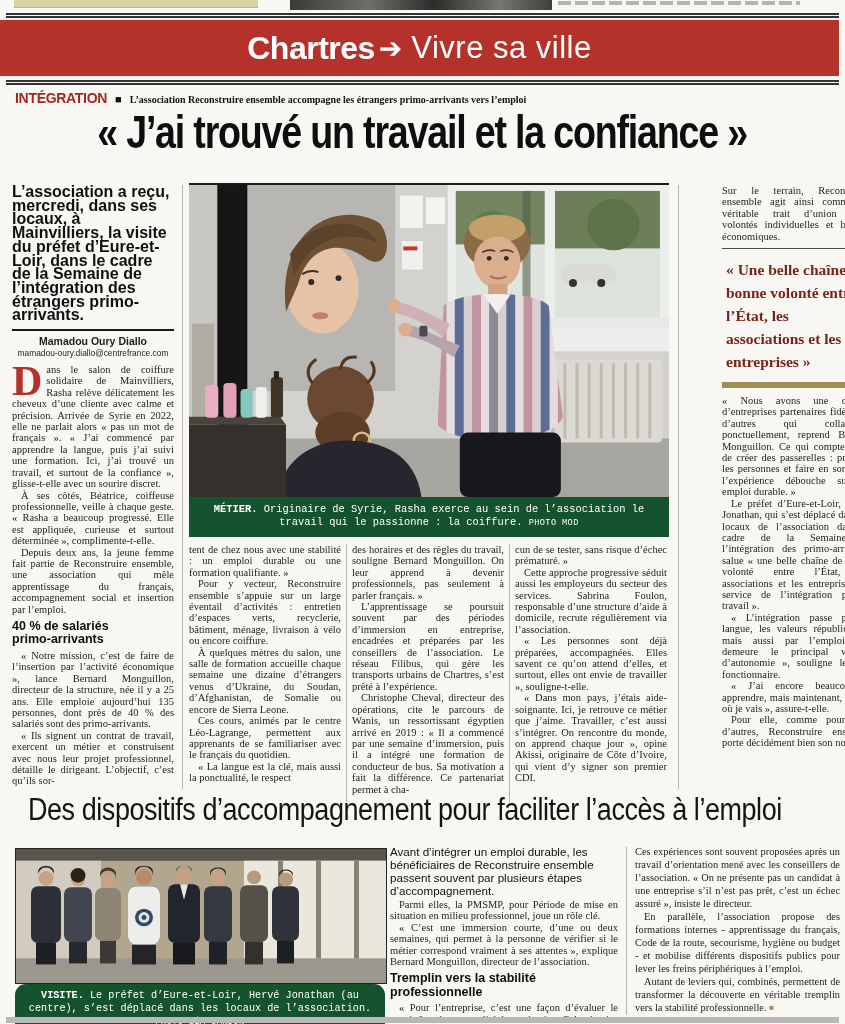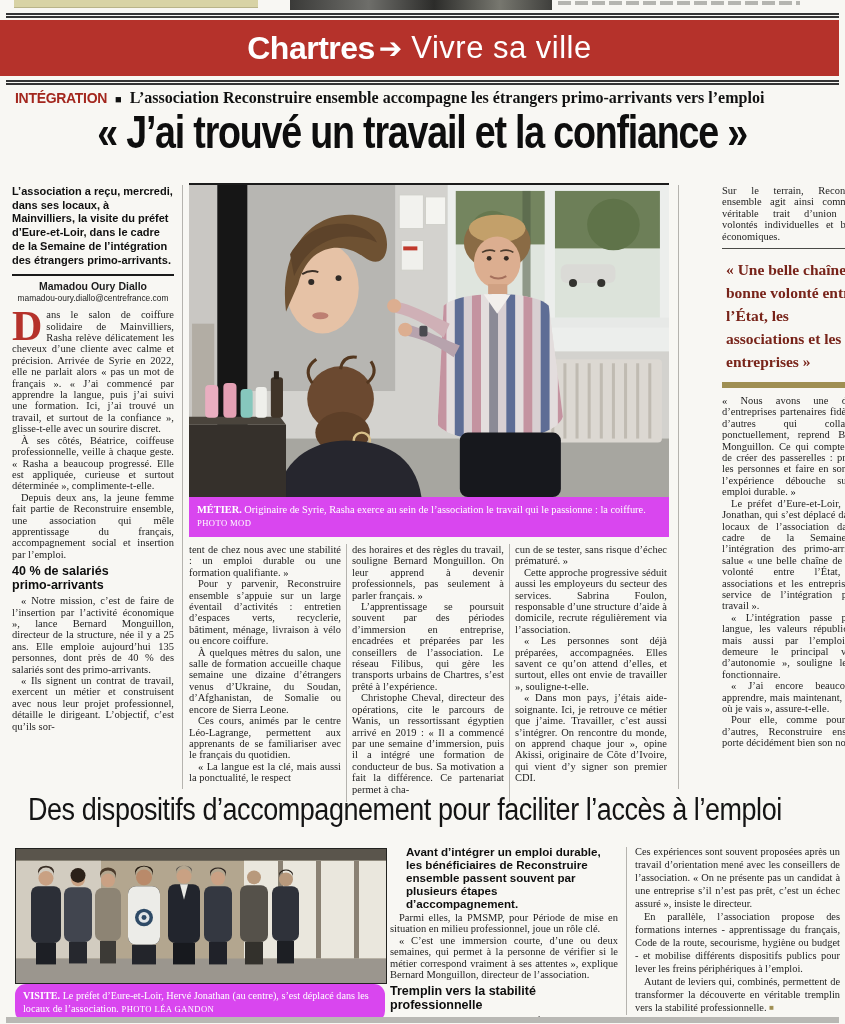--- a/index.html
+++ b/index.html
@@ -23,78 +23,78 @@
           display:flex;align-items:center;justify-content:center;color:#fff;
           font-family:"Liberation Sans",sans-serif;}
   .b-main{font-weight:700;font-size:32px;letter-spacing:-.5px;}
   .b-arrow{font-size:28px;margin:0 9px 0 4px;}
   .b-sub{font-weight:400;font-size:31px;letter-spacing:.5px;}
 
   
   .kicker{position:absolute;top:89px;left:15px;right:15px;white-space:nowrap;}
   .k-label{font-family:"Liberation Sans",sans-serif;font-weight:700;font-size:14px;color:#a3271e;letter-spacing:-.3px;}
   .k-square{font-size:11px;color:#111;margin:0 4px;}
-  .k-text{font-family:"Liberation Serif",serif;font-weight:700;font-size:16px;color:#111;}
+  .k-text{font-family:"Liberation Serif",serif;font-weight:700;font-size:10px;color:#111;}
 
   
   .headline1{position:absolute;top:104px;left:0;width:845px;margin:0;text-align:center;}
   .h1-line{display:inline-block;transform:scaleX(.8);transform-origin:50% 50%;white-space:nowrap;
            font-family:"Liberation Sans",sans-serif;font-weight:700;font-size:47px;letter-spacing:-1.5px;color:#0e0e0e;}
   .headline2{position:absolute;top:792px;left:28px;margin:0;width:830px;}
   .h2-line{display:inline-block;transform:scaleX(.87);transform-origin:0 50%;white-space:nowrap;
            font-family:"Liberation Sans",sans-serif;font-weight:400;font-size:31px;letter-spacing:-.5px;color:#141414;}
 
   
   .article1{position:absolute;top:183px;left:12px;width:826px;height:608px;}
   .vline{position:absolute;top:2px;bottom:2px;width:1px;background:#b5b3ae;}
   .vl1{left:170px}.vl2{left:666px}
   .col1{position:absolute;left:0;top:0;width:162px;height:608px;overflow:hidden;}
   .center{position:absolute;left:177px;top:0;width:480px;height:608px;}
   .col5{position:absolute;left:710px;top:2px;width:150px;height:606px;overflow:hidden;}
 
   .standfirst{margin:2px 0 0;font-family:"Liberation Sans",sans-serif;font-weight:700;
-              font-size:11px;line-height:13.7px;color:#0f0f0f;}
+              font-size:16px;line-height:13.7px;color:#0f0f0f;}
   .byline{margin-top:7px;}
   .byline-rule{border-top:2px solid #1a1a1a;margin-bottom:4px;}
   .byline-name{text-align:center;font-family:"Liberation Sans",sans-serif;font-weight:700;font-size:10.5px;}
   .byline-email{text-align:center;font-family:"Liberation Sans",sans-serif;font-size:8.4px;color:#222;margin-top:1px;}
 
   .body p{margin:0;font-size:10.5px;line-height:11.4px;text-align:justify;text-indent:9px;}
   .body p.noindent{text-indent:0;}
   .col1 .body{margin-top:6px;}
   .dropcap{float:left;font-family:"Liberation Serif",serif;font-weight:700;font-size:42px;line-height:31px;
            color:#b5322b;margin:2px 4px 0 0;}
   .subhead{margin:5px 0 3px;font-family:"Liberation Sans",sans-serif;font-weight:700;
            font-size:12.5px;line-height:13.5px;color:#0e0e0e;}
   .w130{width:130px}.w190{width:190px}
 
   .photo1{width:480px;height:312px;border-top:2px solid #1b1b1b;}
   .photo1 svg,.photo2 svg{display:block;width:100%;height:100%;}
-  .caption{background:#d946ef;color:#fff;font-family:Liberation Serif, serif;
-           font-size:10.4px;line-height:13px;padding:6px 8px 7px;}
+  .caption{background:#14532d;color:#fff;font-family:Liberation Mono, monospace;
+           font-size:10.4px;line-height:13px;padding:6px 8px 7px;text-align:center;}
   .caption .lab{font-weight:700;}
   .caption .cred{font-size:8.6px;letter-spacing:.4px;}
   .cols-row{display:flex;margin-top:7px;height:258px;overflow:hidden;}
   .bcol{width:152px;}
   .vsep{width:1px;background:#b5b3ae;margin:0 5px;}
 
   .pullquote{margin:6px 0 7px;padding:9px 2px 9px 4px;border-top:1px solid #4a4a46;
              border-bottom:6px solid #9f8f53;
              font-family:"Liberation Serif",serif;font-weight:700;font-size:15.5px;line-height:23px;color:#78241a;}
   .endmark{font-size:8px;vertical-align:1px;}
   .endmark.dark{color:#5a5a56;}
   .endmark.gold{color:#9f8f53;}
 
   
   .article2{position:absolute;top:845px;left:15px;width:825px;height:172px;}
   .photo2block{position:absolute;left:0;top:3px;width:370px;}
   .photo2{width:370px;height:134px;border:1px solid #22221f;}
   .caption2{font-size:10.2px;padding:5px 8px 6px;border-radius:11px;}
   .colA{position:absolute;left:375px;top:0;width:228px;height:172px;overflow:hidden;}
-  .intro2{margin:0 16px 2px;font-family:"Liberation Sans",sans-serif;font-weight:700;
+  .intro2{margin:0 0 2px;font-family:"Liberation Sans",sans-serif;font-weight:400;
           font-size:11.6px;line-height:13px;color:#0f0f0f;}
   .vl3{left:611px}
   .colB{position:absolute;left:620px;top:0;width:205px;height:172px;overflow:hidden;}
   .colB p{font-size:10.4px;line-height:13px;}
 
   .bottom-rule{position:absolute;left:6px;right:6px;top:1017px;height:6px;background:#b9b8b4;}
 </style>
 </head>
 <body>
 
@@ -249,21 +249,21 @@
         </svg>
       </div>
       <div class="caption">
         <span class="lab">MÉTIER.</span>
         <span>Originaire de Syrie, Rasha exerce au sein de l’association le travail qui le passionne : la coiffure.</span>
         <span class="cred">PHOTO MOD</span>
       </div>
       <div class="cols-row">
         <div class="bcol body">
           <p class="noindent">tent de chez nous avec une stabilité : un emploi durable ou une formation qualifiante. »</p>
-          <p>Pour y parvenir, Reconstruire ensemble s’appuie sur un large éventail d’activités : entretien d’espaces verts, recyclerie, bâtiment, ménage, livraison à vélo ou encore coiffure.</p>
+          <p>Pour y vecteur, Reconstruire ensemble s’appuie sur un large éventail d’activités : entretien d’espaces verts, recyclerie, bâtiment, ménage, livraison à vélo ou encore coiffure.</p>
           <p>À quelques mètres du salon, une salle de formation accueille chaque semaine une dizaine d’étrangers venus d’Ukraine, du Soudan, d’Afghanistan, de Somalie ou encore de Sierra Leone.</p>
           <p>Ces cours, animés par le centre Léo-Lagrange, permettent aux apprenants de se familiariser avec le français du quotidien.</p>
           <p>« La langue est la clé, mais aussi la ponctualité, le respect</p>
         </div>
         <div class="vsep"></div>
         <div class="bcol body">
           <p class="noindent">des horaires et des règles du travail, souligne Bernard Monguillon. On leur apprend à devenir professionnels, pas seulement à parler français. »</p>
           <p>L’apprentissage se poursuit souvent par des périodes d’immersion en entreprise, encadrées et préparées par les conseillers de l’association. Le réseau Filibus, qui gère les transports urbains de Chartres, s’est prêté à l’expérience.</p>
           <p>Christophe Cheval, directeur des opérations, cite le parcours de Wanis, un ressortissant égyptien arrivé en 2019 : « Il a commencé par une semaine d’immersion, puis il a intégré une formation de conducteur de bus. Sa motivation a fait la différence. Ce partenariat permet à cha-</p>
         </div>

